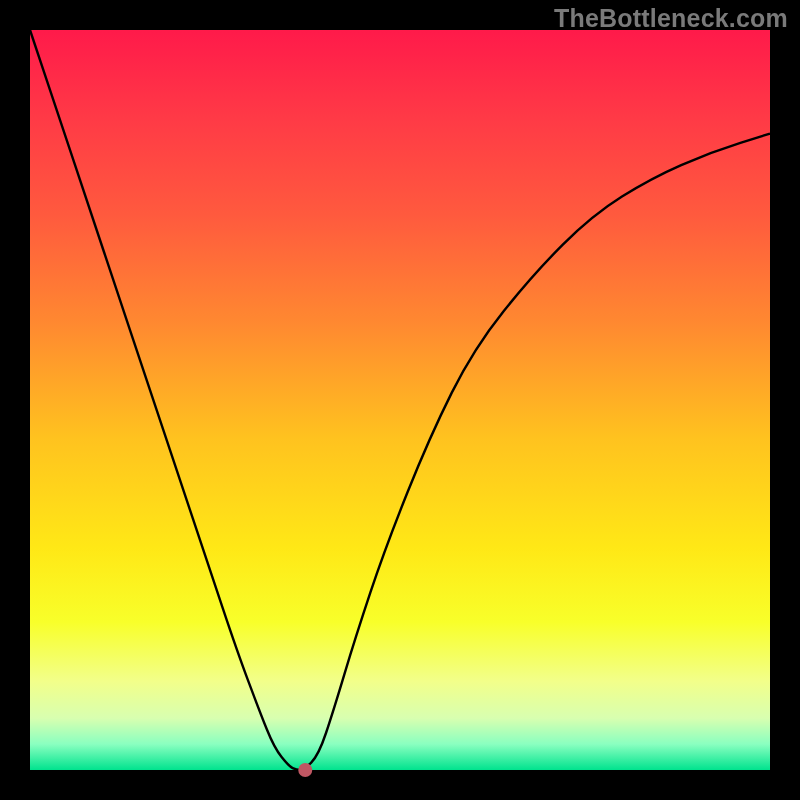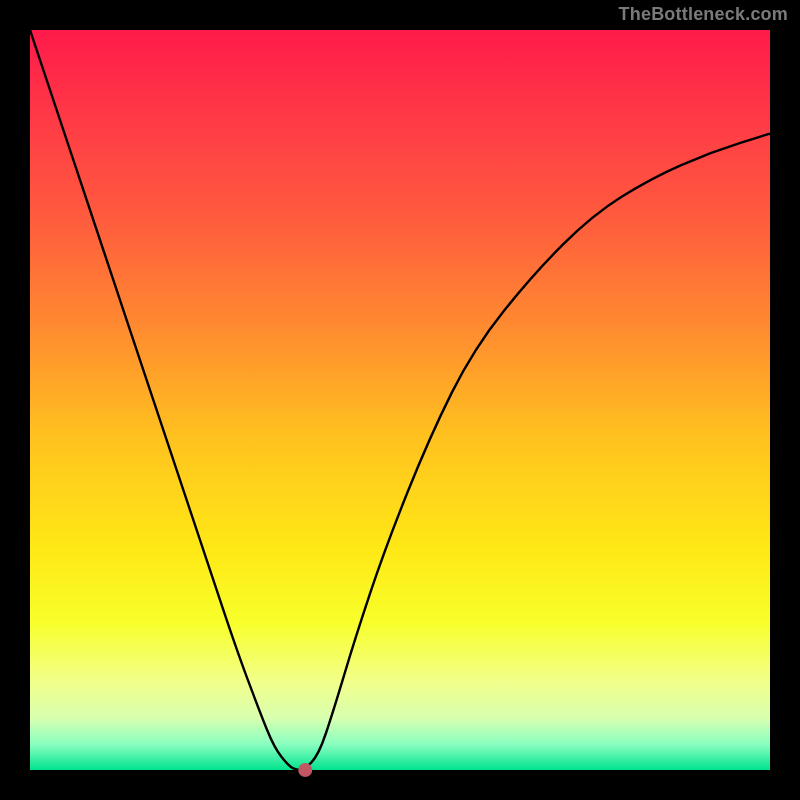--- a/index.html
+++ b/index.html
@@ -14,21 +14,21 @@
     position: absolute;
     left: 0; top: 0;
     width: 800px; height: 800px;
     background: #000;
   }
   .watermark {
     position: absolute;
     top: 4px;
     right: 12px;
     font-family: -apple-system, Helvetica, Arial, sans-serif;
-    font-size: 18px;
+    font-size: 25px;
     font-weight: 600;
     color: #7a7a7a;
     letter-spacing: 0.2px;
     user-select: none;
   }
   svg {
     display: block;
   }
 </style>
 </head>

